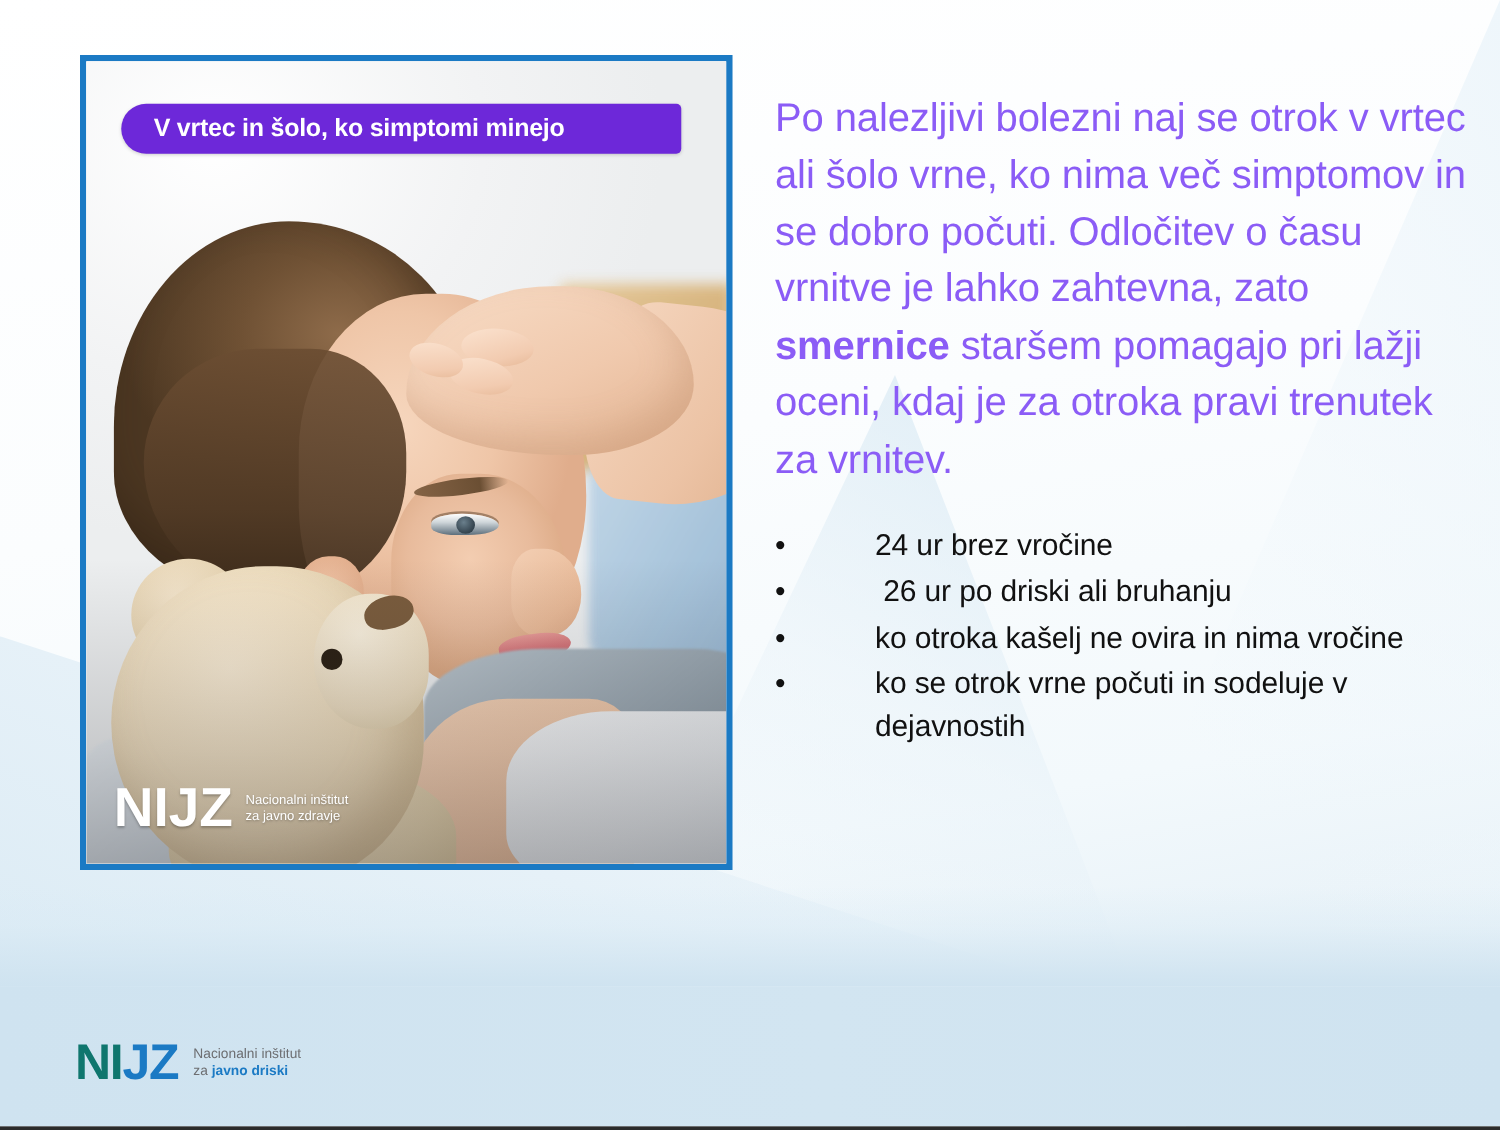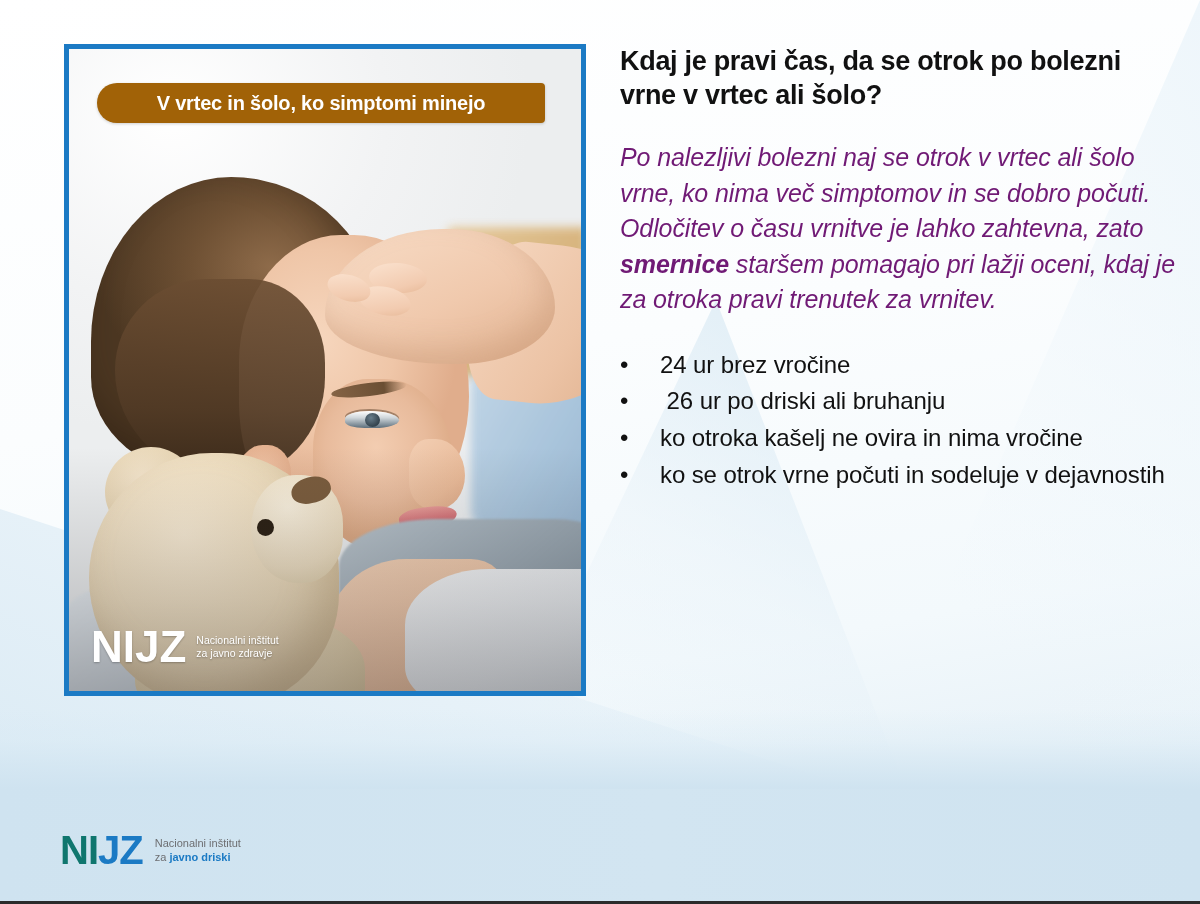--- a/index.html
+++ b/index.html
@@ -263,25 +263,25 @@
     position: absolute; inset: 0;
     background: linear-gradient(to bottom, rgba(0,0,0,0) 62%, rgba(40,40,45,.18) 86%, rgba(30,30,35,.30) 100%);
   }
 
   
   #photo-banner {
     position: absolute;
     left: 28px; top: 34px;
     height: 40px;
     min-width: 448px;
-    background: #a16207;
+    background: #6d28d9;
     border-radius: 20px 4px 4px 20px;
     display: flex;
     align-items: center;
-    justify-content: center;
+    justify-content: flex-start;
     padding: 0 26px;
     box-shadow: 0 1px 3px rgba(0,0,0,.18);
   }
   #photo-banner .banner-text {
     color: #ffffff;
     font-size: 20px;
     font-weight: bold;
     letter-spacing: -0.2px;
     white-space: nowrap;
   }
@@ -318,25 +318,24 @@
   }
   #slide-title {
     font-size: 27px;
     font-weight: bold;
     line-height: 1.26;
     color: #111111;
     letter-spacing: -0.3px;
   }
   #slide-paragraph {
     margin-top: 28px;
-    font-size: 25px;
+    font-size: 32px;
     line-height: 1.42;
-    color: #701a75;
+    color: #8b5cf6;
     letter-spacing: -0.1px;
-    font-style: italic;
   }
   #slide-paragraph b { font-weight: bold; }
 
   #bullet-list {
     margin-top: 30px;
     list-style: none;
   }
   #bullet-list li {
     display: flex;
     align-items: flex-start;
@@ -349,20 +348,21 @@
   #bullet-list li .dot {
     flex: 0 0 auto;
     width: 40px;
     color: #111111;
     font-size: 24px;
     line-height: 1.45;
   }
   #bullet-list li .btext {
     flex: 1 1 auto;
     white-space: pre-wrap;
+    margin-left: 40px;
   }
 
   
   #source-link {
     position: absolute;
     left: 46px; top: 738px;
     width: 1120px;
     font-size: 26px;
     line-height: 1.34;
     color: #0e8a93;
@@ -449,21 +449,20 @@
       <span class="mark">NIJZ</span>
       <span class="tag">
         <span>Nacionalni inštitut</span><br>
         <span>za javno zdravje</span>
       </span>
     </div>
   </div>
 
   <div id="content">
 
-    <h1 id="slide-title">Kdaj je pravi čas, da se otrok po bolezni vrne v vrtec ali šolo?</h1>
 
     <p id="slide-paragraph">
       <span>Po nalezljivi bolezni naj se otrok v vrtec ali šolo vrne, ko nima več simptomov in se dobro počuti. Odločitev o času vrnitve je lahko zahtevna, zato </span><b>smernice</b><span> staršem pomagajo pri lažji oceni, kdaj je za otroka pravi trenutek za vrnitev.</span>
     </p>
 
     <ul id="bullet-list">
       <li>
         <span class="dot">•</span>
         <span class="btext">24 ur brez vročine</span>
       </li>

